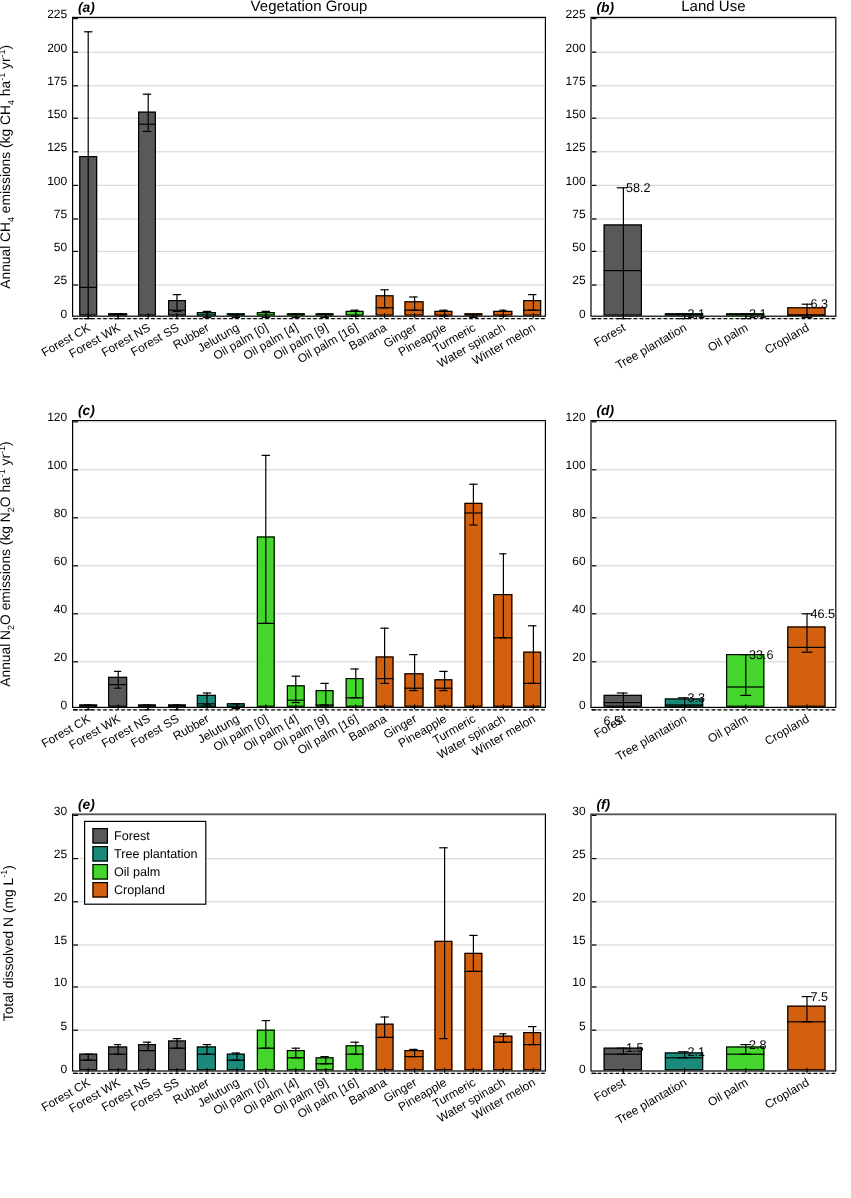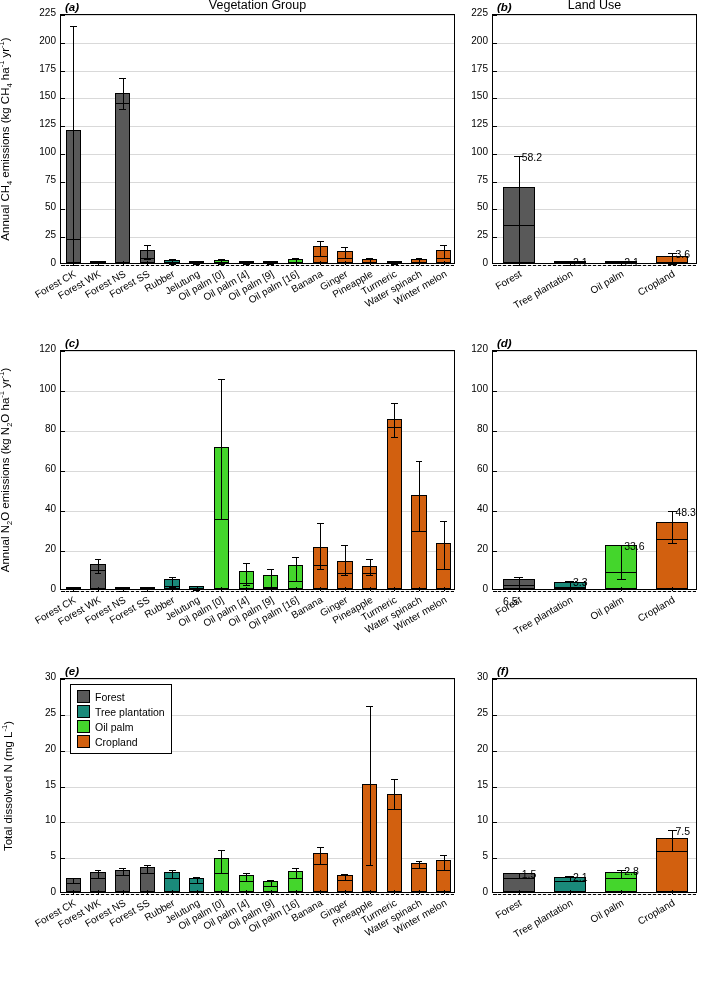--- a/index.html
+++ b/index.html
@@ -229,21 +229,21 @@
     <div class="tick ytick" style="left: 452px; top: 62.5556px; width: 36px;">175</div>
     <div class="tick ytick" style="left: 452px; top: 34.7778px; width: 36px;">200</div>
     <div class="tick ytick" style="left: 452px; top: 7px; width: 36px;">225</div>
     <div class="xlab" style="left: 397.625px; top: 268px; width: 120px;">Forest</div>
     <div class="vlabel" style="left: 521.625px; top: 151.111px;">58.2</div>
     <div class="xlab" style="left: 448.875px; top: 268px; width: 120px;">Tree plantation</div>
     <div class="vlabel" style="left: 572.875px; top: 255.556px;">2.1</div>
     <div class="xlab" style="left: 500.125px; top: 268px; width: 120px;">Oil palm</div>
     <div class="vlabel" style="left: 624.125px; top: 255.556px;">2.1</div>
     <div class="xlab" style="left: 551.375px; top: 268px; width: 120px;">Cropland</div>
-    <div class="vlabel" style="left: 675.375px; top: 247.778px;">3.6</div>
+    <div class="vlabel" style="left: 675.375px; top: 247.778px;">6.3</div>
     <div class="panel-letter" style="left: 497px; top: 1px;">(b)</div>
     <div class="plot" style="left: 60px; top: 350px; width: 395px; height: 240px;">
       <div class="gridline" style="top: 240px;"></div>
       <div class="tickmark" style="left: 0px; top: 240px; width: 4px; height: 1px;"></div>
       <div class="gridline" style="top: 200px;"></div>
       <div class="tickmark" style="left: 0px; top: 200px; width: 4px; height: 1px;"></div>
       <div class="gridline" style="top: 160px;"></div>
       <div class="tickmark" style="left: 0px; top: 160px; width: 4px; height: 1px;"></div>
       <div class="gridline" style="top: 120px;"></div>
       <div class="tickmark" style="left: 0px; top: 120px; width: 4px; height: 1px;"></div>
@@ -419,21 +419,21 @@
     <div class="tick ytick" style="left: 452px; top: 423px; width: 36px;">80</div>
     <div class="tick ytick" style="left: 452px; top: 383px; width: 36px;">100</div>
     <div class="tick ytick" style="left: 452px; top: 343px; width: 36px;">120</div>
     <div class="xlab" style="left: 397.625px; top: 594px; width: 120px;">Forest</div>
     <div class="vlabel" style="left: 503px; top: 572px; margin-top: 23px;">6.5</div>
     <div class="xlab" style="left: 448.875px; top: 594px; width: 120px;">Tree plantation</div>
     <div class="vlabel" style="left: 572.875px; top: 576px;">3.3</div>
     <div class="xlab" style="left: 500.125px; top: 594px; width: 120px;">Oil palm</div>
     <div class="vlabel" style="left: 624.125px; top: 540px;">33.6</div>
     <div class="xlab" style="left: 551.375px; top: 594px; width: 120px;">Cropland</div>
-    <div class="vlabel" style="left: 675.375px; top: 506px;">48.3</div>
+    <div class="vlabel" style="left: 675.375px; top: 506px;">46.5</div>
     <div class="panel-letter" style="left: 497px; top: 337px;">(d)</div>
     <div class="plot" style="left: 60px; top: 678px; width: 395px; height: 215px;">
       <div class="gridline" style="top: 215px;"></div>
       <div class="tickmark" style="left: 0px; top: 215px; width: 4px; height: 1px;"></div>
       <div class="gridline" style="top: 179.167px;"></div>
       <div class="tickmark" style="left: 0px; top: 179.167px; width: 4px; height: 1px;"></div>
       <div class="gridline" style="top: 143.333px;"></div>
       <div class="tickmark" style="left: 0px; top: 143.333px; width: 4px; height: 1px;"></div>
       <div class="gridline" style="top: 107.5px;"></div>
       <div class="tickmark" style="left: 0px; top: 107.5px; width: 4px; height: 1px;"></div>

